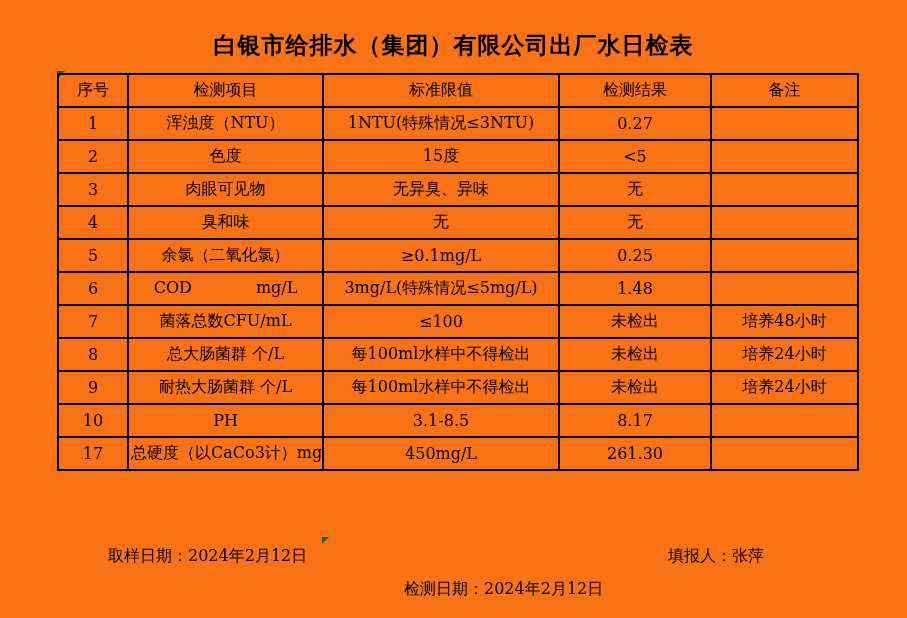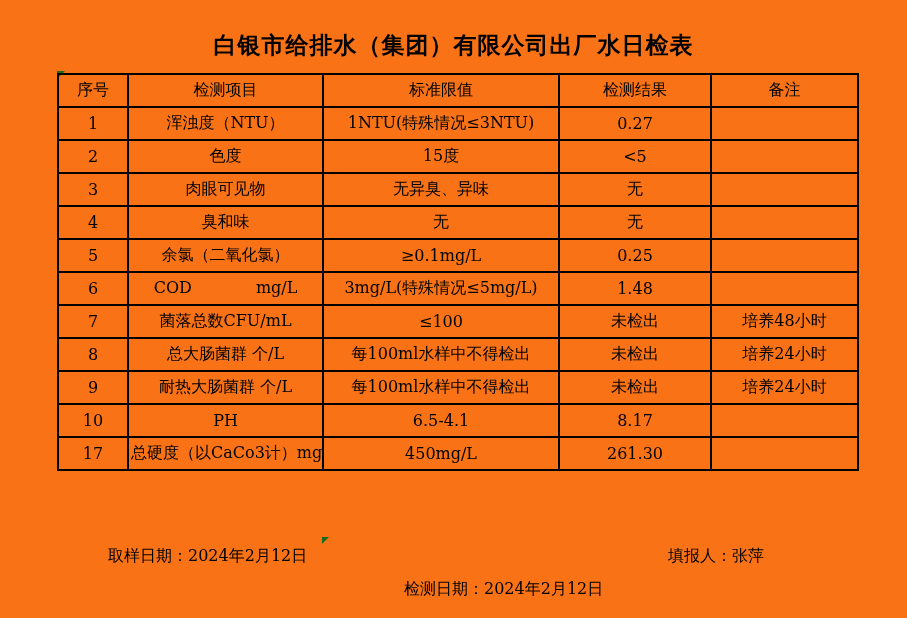--- a/index.html
+++ b/index.html
@@ -148,21 +148,21 @@
         <tr>
           <td>9</td>
           <td>耐热大肠菌群 个/L</td>
           <td>每100ml水样中不得检出</td>
           <td>未检出</td>
           <td>培养24小时</td>
         </tr>
         <tr>
           <td>10</td>
           <td>PH</td>
-          <td>6.5-4.1</td>
+          <td>3.1-8.5</td>
           <td>8.17</td>
           <td></td>
         </tr>
         <tr>
           <td>17</td>
           <td>总硬度（以CaCo3计）mg/L</td>
           <td>450mg/L</td>
           <td>261.30</td>
           <td></td>
         </tr>

